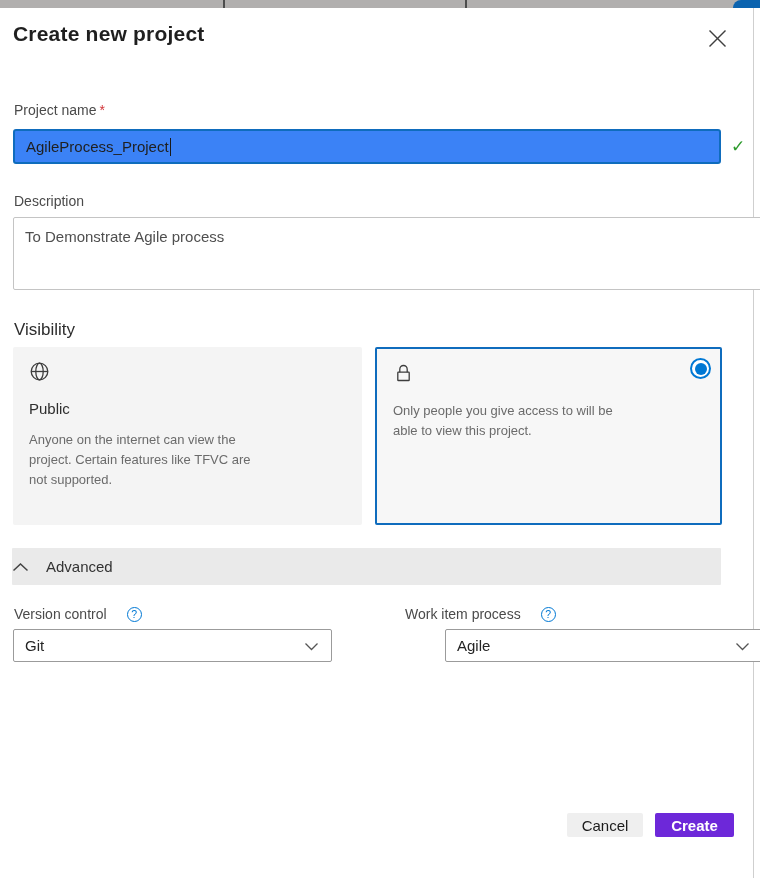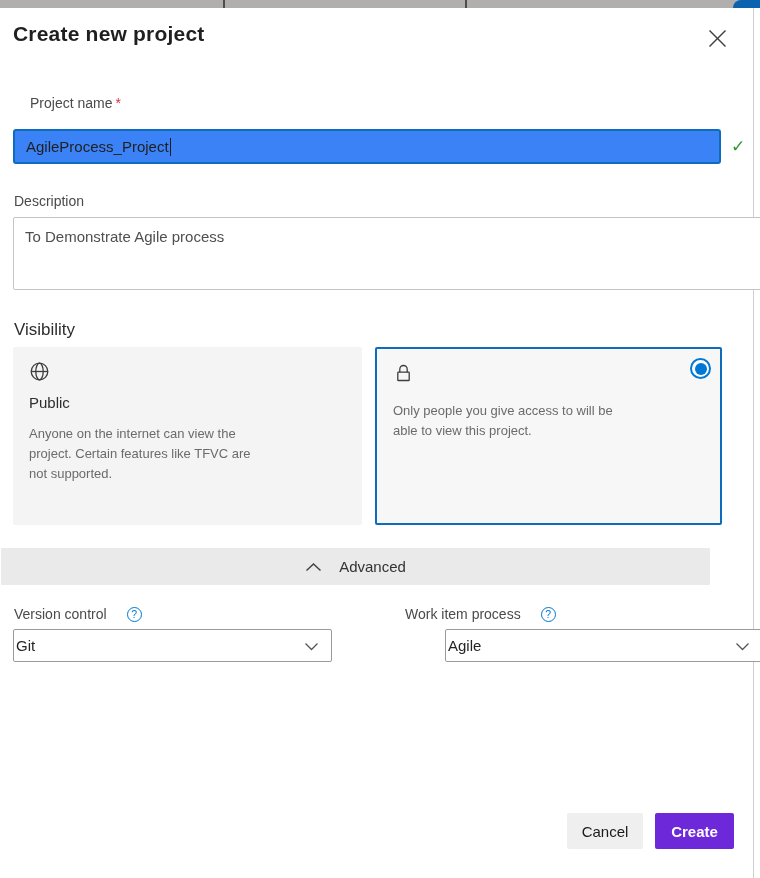--- a/index.html
+++ b/index.html
@@ -23,21 +23,21 @@
   
   .dialog { position: absolute; top: 8px; left: 0; width: 754px; height: 870px; background: #ffffff; }
   .right-edge { position: absolute; top: 8px; left: 753px; width: 1px; height: 870px; background: #cfcfcf; }
 
   .dialog-title { position: absolute; top: 22px; left: 13px; font-size: 21px; font-weight: 600; color: #1f1f1f; letter-spacing: 0.2px; }
   .close-btn { position: absolute; top: 26px; left: 703px; width: 28px; height: 28px; display: flex; align-items: center; justify-content: center; cursor: pointer; background: transparent; border: none; }
 
   .field-label { position: absolute; left: 14px; font-size: 14px; color: #4a4a4a; }
   .required { color: #d13438; margin-left: 3px; }
 
-  .name-label { top: 95px; margin-left: 16px; }
+  .name-label { top: 102px; }
   .name-input {
     position: absolute; top: 129px; left: 13px; width: 708px; height: 35px;
     border: 2px solid #0f6cbd; border-radius: 3px; background: #3b82f6;
     display: flex; align-items: center; padding-left: 11px;
     font-size: 15px; color: #1f1f1f;
   }
   .caret { display: inline-block; width: 1px; height: 18px; background: #1a1a1a; margin-left: 1px; }
   .valid-check { position: absolute; top: 136px; left: 731px; font-size: 17px; color: #2e9b2e; font-weight: 400; }
 
   .desc-label { top: 193px; }
@@ -46,55 +46,55 @@
     border: 1px solid #c4c4c4; border-radius: 2px; background: #fff;
     padding: 9px 11px; font-size: 15px; color: #4f4f4f; line-height: 20px;
   }
 
   .visibility-label { position: absolute; top: 320px; left: 14px; font-size: 17px; color: #2e2e2e; }
 
   .vis-card { position: absolute; top: 347px; height: 178px; border-radius: 2px; padding: 14px 16px; cursor: pointer; }
   .vis-card.public  { left: 13px;  width: 349px; background: #f4f4f4; }
   .vis-card.private { left: 375px; width: 347px; background: #f7f7f7; border: 2px solid #0f6cbd; }
   .vis-icon { display: block; }
-  .vis-name { margin-top: 8px; font-size: 15px; color: #2e2e2e; }
+  .vis-name { margin-top: 14px; font-size: 15px; color: #2e2e2e; }
   .vis-desc { margin-top: 13px; font-size: 13px; color: #6b6b6b; line-height: 20px; max-width: 228px; }
   .radio-selected {
     position: absolute; top: 9px; right: 9px; width: 21px; height: 21px;
     border: 2px solid #0078d4; border-radius: 50%; background: #ffffff;
     display: flex; align-items: center; justify-content: center;
   }
   .radio-dot { width: 12px; height: 12px; border-radius: 50%; background: #0078d4; }
 
   .advanced-bar {
-    position: absolute; top: 548px; left: 1px; width: 709px; height: 37px;
+    position: absolute; top: 548px; left: 12px; width: 709px; height: 37px;
     background: #eaeaea; border: none; border-radius: 1px;
-    display: flex; align-items: center; justify-content: center; gap: 17px;
+    display: flex; align-items: center; gap: 17px;
     font-size: 15px; color: #333; cursor: pointer; font-family: inherit;
   }
 
   .vc-label-row, .wip-label-row { position: absolute; top: 606px; display: flex; align-items: center; gap: 20px; font-size: 14px; color: #4a4a4a; }
   .vc-label-row { left: 14px; }
   .wip-label-row { left: 405px; }
   .help-icon {
     width: 15px; height: 15px; border: 1px solid #0078d4; border-radius: 50%;
     color: #0078d4; font-size: 10.5px; display: inline-flex; align-items: center; justify-content: center;
     cursor: pointer; line-height: 1;
   }
 
   .dropdown {
     position: absolute; top: 629px; height: 33px;
     border: 1px solid #9b9b9b; border-radius: 2px; background: #fff;
     display: flex; align-items: center; justify-content: space-between;
-    padding: 0 12px 0 2px; font-size: 15px; color: #242424; cursor: pointer;
+    padding: 0 12px 0 11px; font-size: 15px; color: #242424; cursor: pointer;
   }
   .dropdown.vc  { left: 13px;  width: 319px; }
   .dropdown.wip { left: 404px; width: 318px; margin-left: 41px; }
 
-  .footer-btn { position: absolute; top: 813px; height: 36px; border: none; border-radius: 2px; font-size: 15px; font-family: inherit; cursor: pointer; }
+  .footer-btn { position: absolute; top: 813px; height: 24px; border: none; border-radius: 2px; font-size: 15px; font-family: inherit; cursor: pointer; }
   .cancel-btn { left: 567px; width: 76px; background: #efefef; color: #1b1b1b; }
   .create-btn { left: 655px; width: 79px; background: #6d28d9; color: #ffffff; font-weight: 700; }
 </style>
 </head>
 <body>
 
 <div class="screen">
 
   <div class="top-strip">
     <div class="strip-divider d1"></div>

